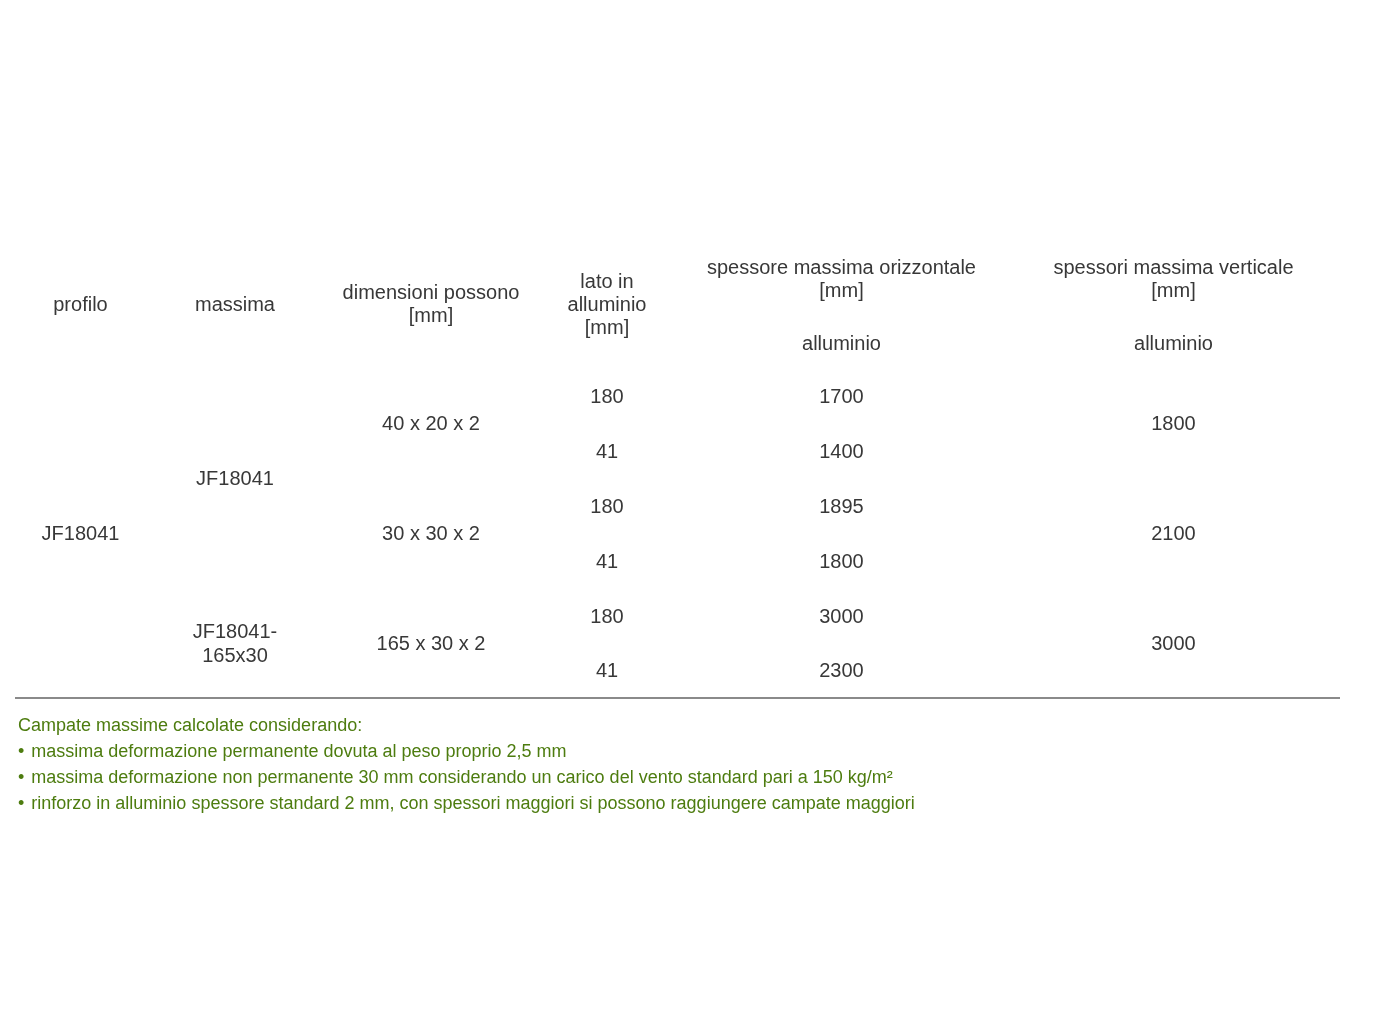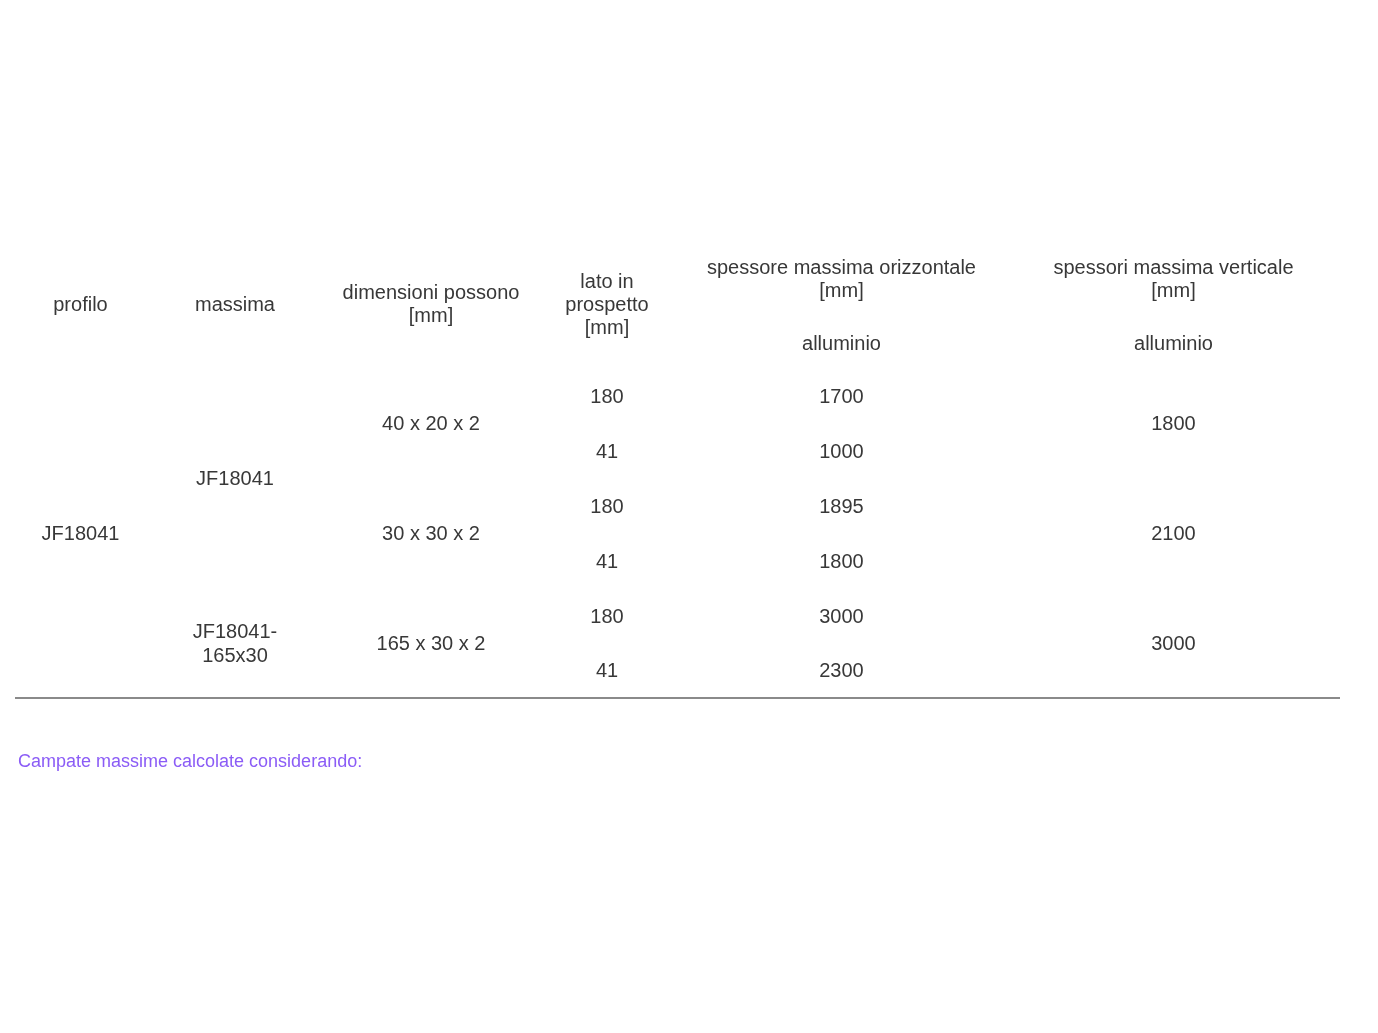--- a/index.html
+++ b/index.html
@@ -45,24 +45,24 @@
   .bl { border-left-width: 2px; }
   .bt { border-top-width: 2px; }
   .pre { white-space: pre-line; }
   tr.hrow1 { height: 78px; }
   tr.hrow2 { height: 50px; }
   tr.brow  { height: 55px; }
 
   .notes {
     position: absolute;
     left: 18px;
-    top: 748px;
+    top: 712px;
     font-size: 18px;
     line-height: 26px;
-    color: #8b5cf6;
+    color: #4d7c0f;
   }
   .note-line { white-space: nowrap; }
   .bullet {
     display: inline-block;
     margin-right: 7px;
   }
 </style>
 </head>
 <body>
 
@@ -78,21 +78,21 @@
       <col style="width:333px">
     </colgroup>
 
     <tbody>
         <tr class="hrow1">
       <th class="hdr" rowspan="2">profilo</th>
       <th class="hdr bl" rowspan="2">massima</th>
       <th class="hdr bl pre" rowspan="2">dimensioni possono
 [mm]</th>
       <th class="hdr bl pre" rowspan="2">lato in
-prospetto
+alluminio
 [mm]</th>
       <th class="hdr bl pre">spessore massima orizzontale
 [mm]</th>
       <th class="hdr bl pre">spessori massima verticale
 [mm]</th>
     </tr>
     <tr class="hrow2">
       <th class="hdr bl bt">alluminio</th>
       <th class="hdr bl bt">alluminio</th>
     </tr>
@@ -101,21 +101,21 @@
       <td class="bt" rowspan="6">JF18041</td>
       <td class="bl bt" rowspan="4">JF18041</td>
       <td class="bl bt" rowspan="2">40 x 20 x 2</td>
       <td class="bl bt">180</td>
       <td class="bl bt">1700</td>
       <td class="bl bt" rowspan="2">1800</td>
     </tr>
 
     <tr class="brow">
       <td class="bl bt">41</td>
-      <td class="bl bt">1000</td>
+      <td class="bl bt">1400</td>
     </tr>
 
     <tr class="brow">
       <td class="bl bt" rowspan="2">30 x 30 x 2</td>
       <td class="bl bt">180</td>
       <td class="bl bt">1895</td>
       <td class="bl bt" rowspan="2">2100</td>
     </tr>
 
     <tr class="brow">
@@ -134,15 +134,24 @@
 
     <tr class="brow">
       <td class="bl bt">41</td>
       <td class="bl bt">2300</td>
     </tr>
   </tbody>
     </table>
 
   <div class="notes">
     <div class="note-line">Campate massime calcolate considerando:</div>
+    <div class="note-line">
+      <span class="bullet">•</span><span>massima deformazione permanente dovuta al peso proprio 2,5 mm</span>
+    </div>
+    <div class="note-line">
+      <span class="bullet">•</span><span>massima deformazione non permanente 30 mm considerando un carico del vento standard pari a 150 kg/m²</span>
+    </div>
+    <div class="note-line">
+      <span class="bullet">•</span><span>rinforzo in alluminio spessore standard 2 mm, con spessori maggiori si possono raggiungere campate maggiori</span>
+    </div>
   </div>
 
 </div>
 
 </body></html>

